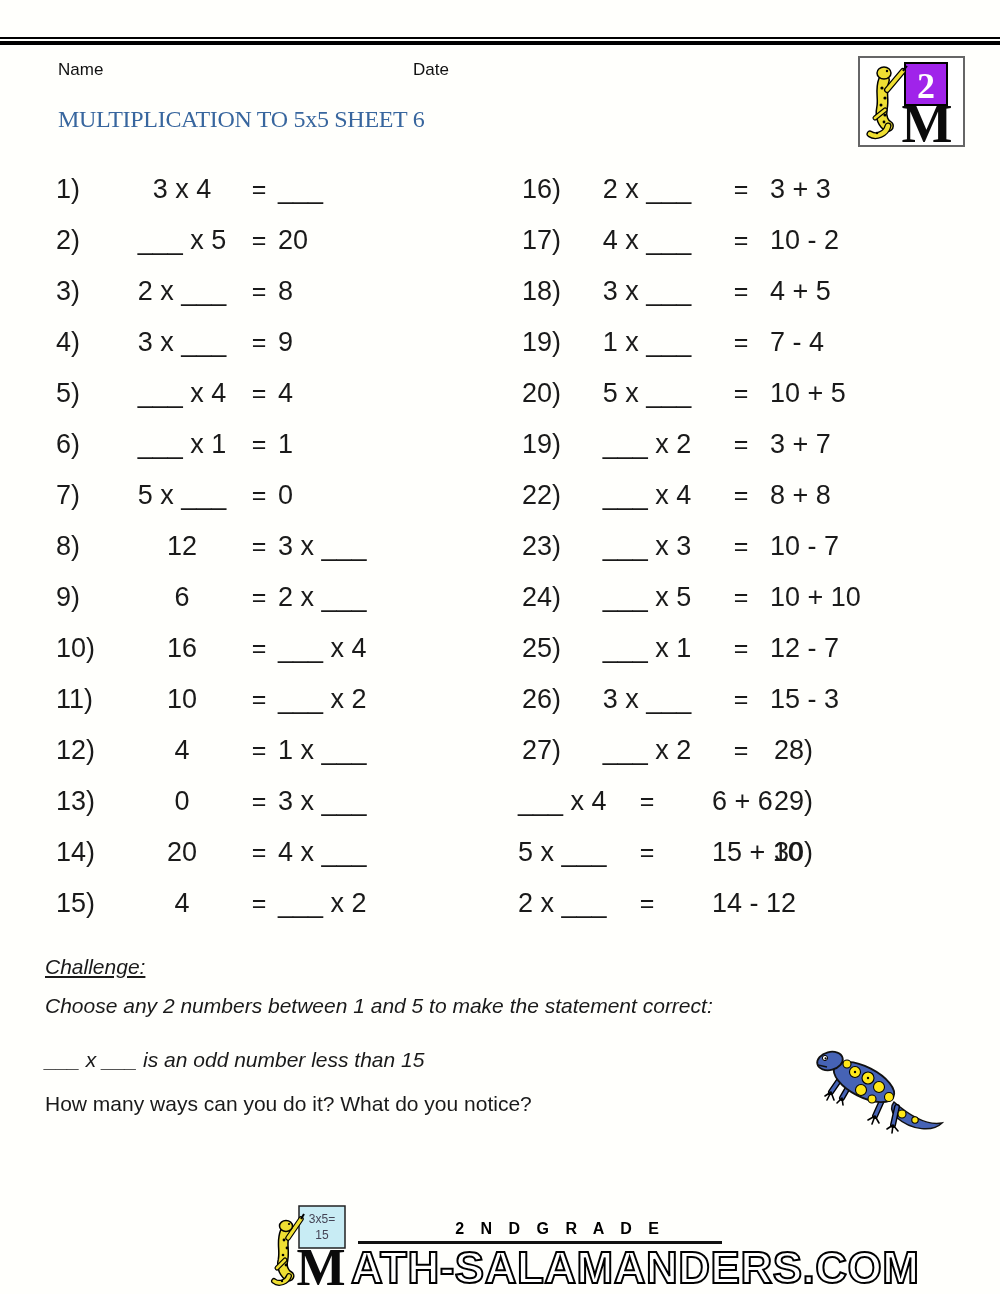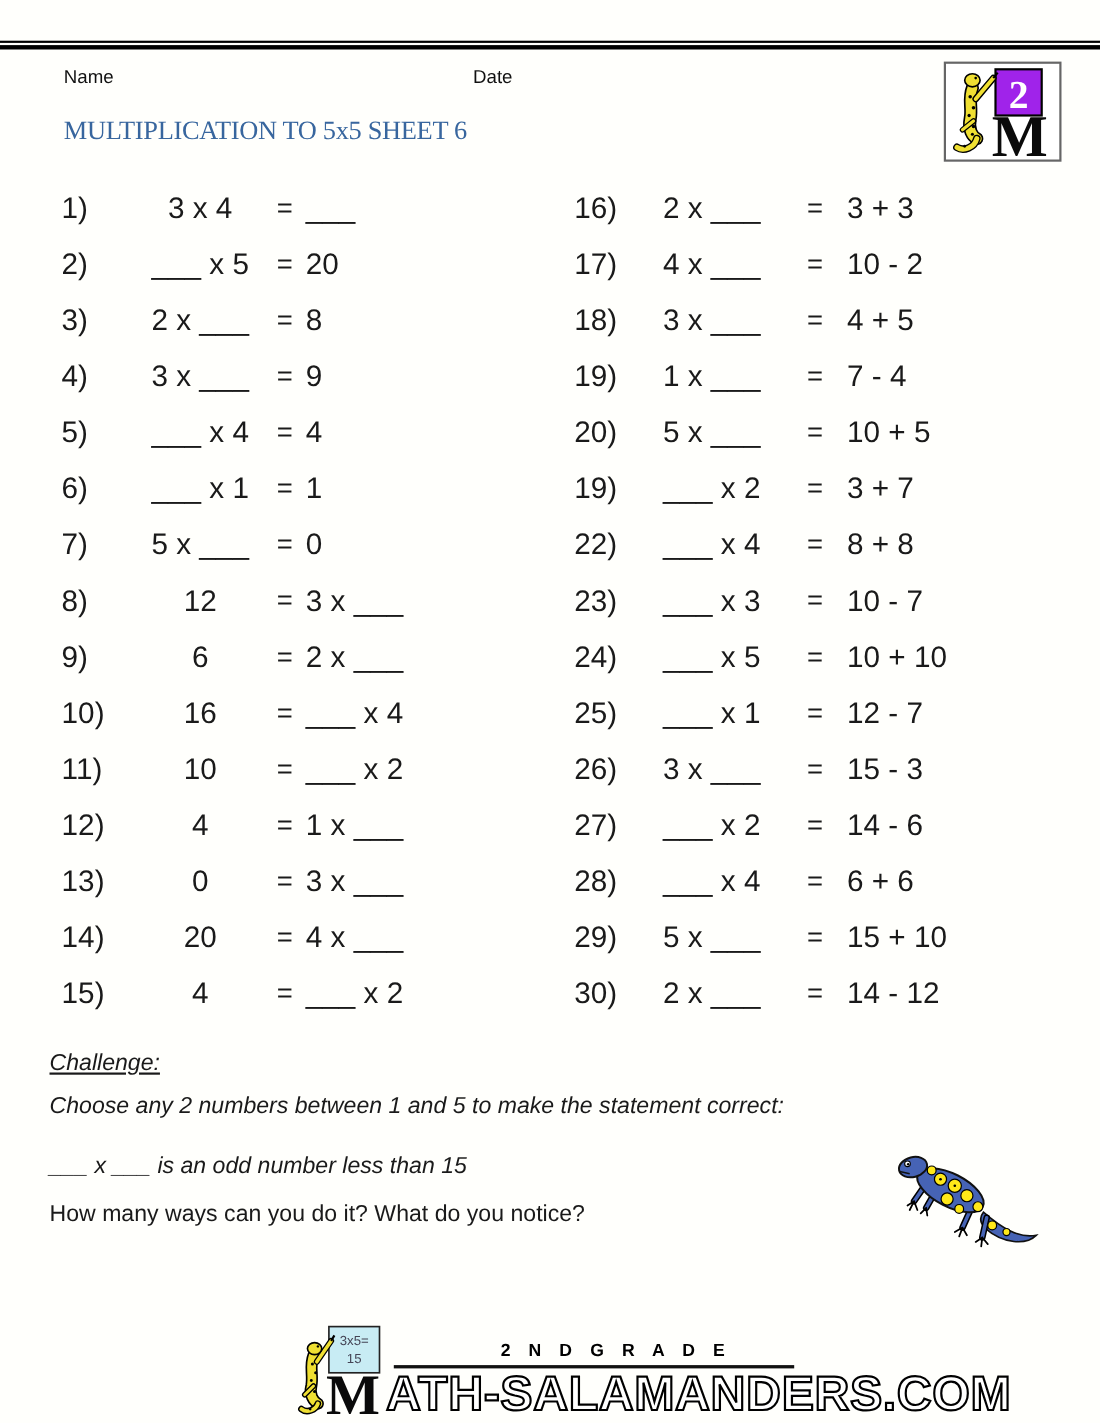--- a/index.html
+++ b/index.html
@@ -7,21 +7,21 @@
     width:1000px;height:1294px;position:relative;background:#fffffc;
     font-family:"Liberation Sans",sans-serif;color:#1a1a1a;overflow:hidden;
   }
   .top-rule{position:absolute;left:0;top:37px;width:1000px;}
   .top-rule .thin{height:2px;background:#000;}
   .top-rule .gap{height:2px;}
   .top-rule .thick{height:4px;background:#000;}
 
   .meta-label{position:absolute;top:60px;font-size:17px;color:#111;}
   #name-label{left:58px;}
-  #date-label{left:430px;}
+  #date-label{left:413px;}
 
   .badge{
     position:absolute;left:858px;top:56px;width:107px;height:91px;
     border:2px solid #666;background:#fff;box-sizing:border-box;
   }
   .page-title{
     position:absolute;left:58px;top:106px;
     font-family:"Liberation Serif",serif;font-size:24px;letter-spacing:-0.3px;
     color:#38669E;white-space:nowrap;
   }
@@ -231,21 +231,20 @@
     <div class="cell ans">12 - 7</div>
 
     <div class="cell num">26)</div>
     <div class="cell expr">3 x ___</div>
     <div class="cell eq">=</div>
     <div class="cell ans">15 - 3</div>
 
     <div class="cell num">27)</div>
     <div class="cell expr">___ x 2</div>
     <div class="cell eq">=</div>
-    <div class="cell ans">14 - 6</div>
 
     <div class="cell num">28)</div>
     <div class="cell expr">___ x 4</div>
     <div class="cell eq">=</div>
     <div class="cell ans">6 + 6</div>
 
     <div class="cell num">29)</div>
     <div class="cell expr">5 x ___</div>
     <div class="cell eq">=</div>
     <div class="cell ans">15 + 10</div>

